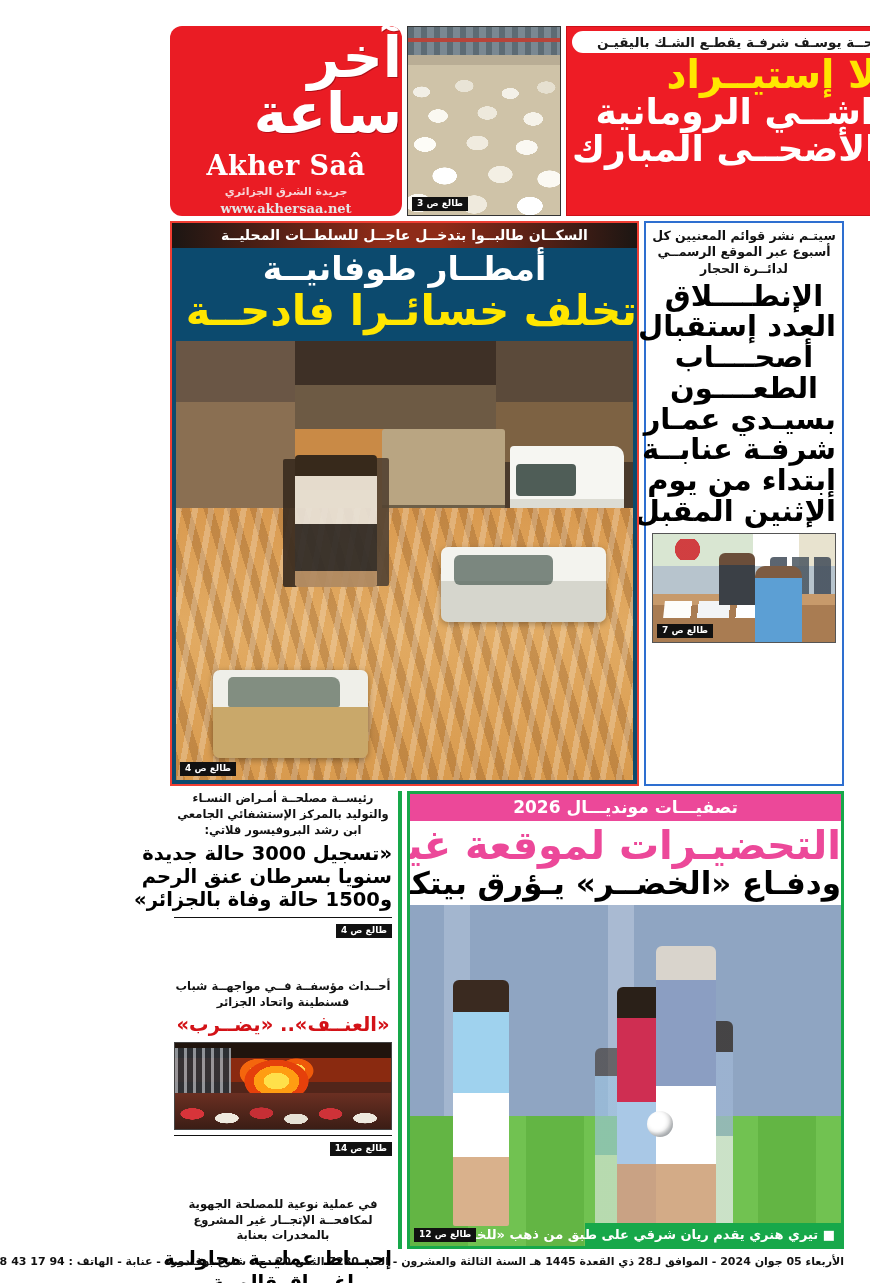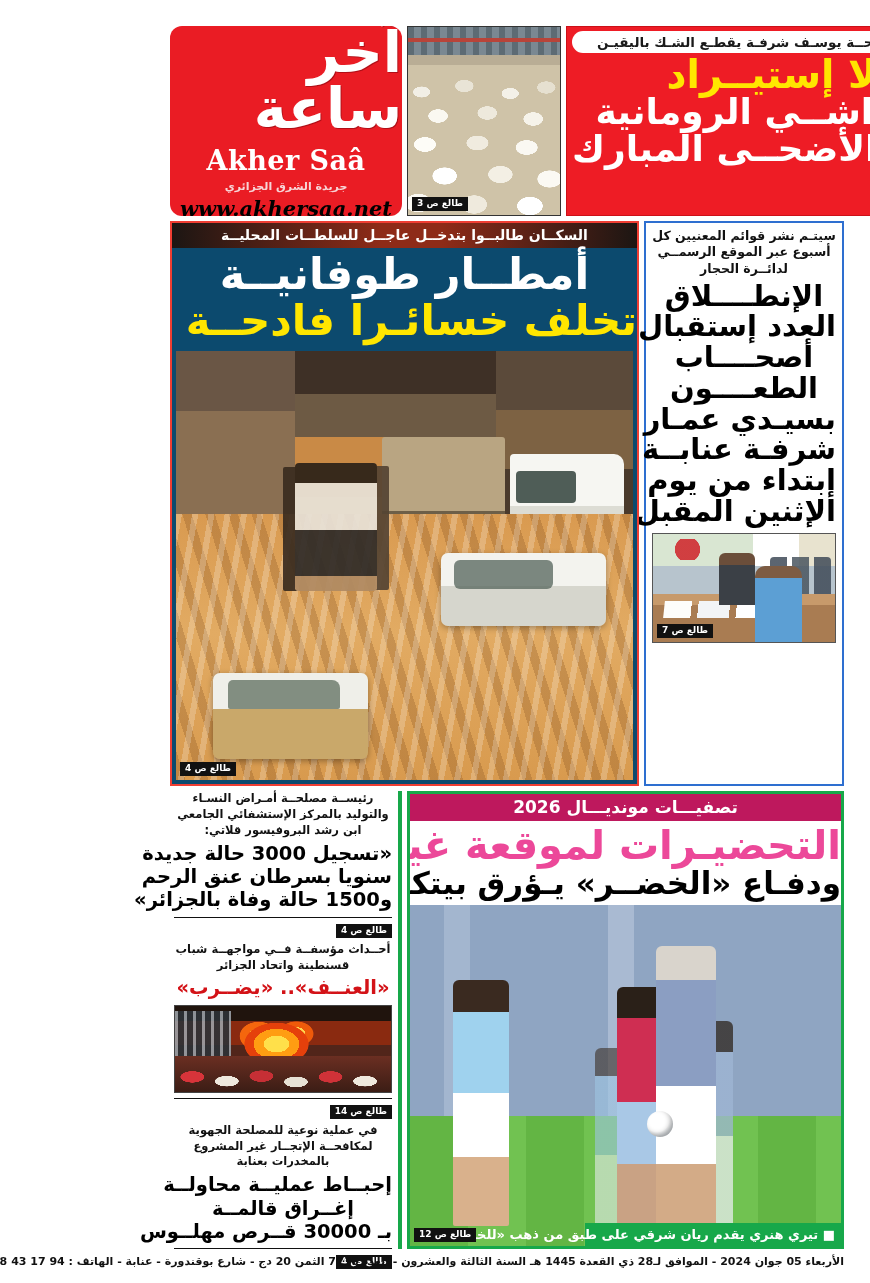--- a/index.html
+++ b/index.html
@@ -26,21 +26,21 @@
   }
   .mast-lat{
     font-family:"DejaVu Serif","Liberation Serif",serif;
     font-size:27px;font-weight:bold;color:#fff;margin-top:8px;letter-spacing:0.5px;
   }
   .mast-sub{
     font-size:11px;font-weight:bold;color:#f7d5d7;margin-top:4px;letter-spacing:0;
   }
   .mast-url{
     font-family:"DejaVu Serif","Liberation Serif",serif;
-    font-size:21px;font-weight:bold;color:#000000;margin-top:3px;direction:ltr;font-style:italic;
+    font-size:13px;font-weight:bold;color:#e5e5e5;margin-top:3px;direction:ltr;
   }
 
   
   .sheepphoto{
     width:152px;flex:0 0 152px;position:relative;overflow:hidden;
     border:1px solid #333;background:#0ea5e9;
   }
 
   
   .leadred{
@@ -67,21 +67,21 @@
   .mainstory{
     flex:1 1 auto;border:2px solid #ef3e33;background:#0c4a6e;
     display:flex;flex-direction:column;box-sizing:border-box;position:relative;overflow:hidden;
   }
   .ms-kicker{
     background:linear-gradient(90deg,#1c1613 0%,#8e2b18 45%,#8e2b18 58%,#1c1613 100%);
     color:#ffffff;font-size:14px;font-weight:bold;text-align:center;padding:4px 0 5px 0;
     white-space:nowrap;letter-spacing:0;
   }
   .ms-h1{
-    color:#ffffff;font-size:43px;font-weight:bold;text-align:center;line-height:1.05;
+    color:#ffffff;font-size:33px;font-weight:bold;text-align:center;line-height:1.05;
     margin-top:4px;white-space:nowrap;
   }
   .ms-h2{
     color:#ffe600;font-size:42px;font-weight:bold;text-align:center;line-height:1.05;
     margin-top:2px;white-space:nowrap;
   }
   .ms-photo{flex:1 1 auto;margin:8px 4px 4px 4px;position:relative;overflow:hidden;background:#c98a46;}
 
   
   .leftcol{
@@ -94,36 +94,36 @@
   }
   .lc-head div{white-space:nowrap;}
   .lc-photo{margin-top:6px;height:108px;position:relative;overflow:hidden;border:1px solid #555;background:#8fa3b5;}
 
   
   .botband{display:flex;flex-direction:row-reverse;gap:5px;margin-top:5px;height:458px;}
 
   
   .rightcol{
     width:232px;flex:0 0 232px;border-right:4px solid #17a84a;
-    box-sizing:border-box;padding:0 6px 0 4px;display:flex;flex-direction:column;
+    box-sizing:border-box;padding:0 6px 0 4px;display:flex;flex-direction:column;gap:37px;
   }
   .rc-kicker{font-size:11.5px;font-weight:bold;line-height:1.38;text-align:center;color:#111;}
   .rc-head{font-size:19.5px;font-weight:bold;line-height:1.2;text-align:center;color:#000;margin-top:3px;}
   .rc-head.red{color:#d31217;}
   .rc-head div{white-space:nowrap;}
   .rule{border-top:1px solid #111;margin:5px 0 0 0;}
   .rc-photo{margin-top:5px;height:86px;position:relative;overflow:hidden;background:#31211a;border:1px solid #444;}
 
   
   .sports{
     flex:1 1 auto;border:3px solid #17a84a;background:#fff;box-sizing:border-box;
     display:flex;flex-direction:column;position:relative;overflow:hidden;
   }
   .sp-kicker{
-    background:#be185d;color:#ffffff;font-size:17px;font-weight:bold;text-align:center;
+    background:#ec4899;color:#ffffff;font-size:17px;font-weight:bold;text-align:center;
     padding:3px 0 4px 0;white-space:nowrap;
   }
   .sp-h1{font-size:40px;font-weight:bold;text-align:right;line-height:1.08;color:#ec4899;margin-top:3px;white-space:nowrap;}
   .sp-h2{font-size:31px;font-weight:bold;text-align:left;line-height:1.08;color:#000;white-space:nowrap;}
   .sp-photo{flex:1 1 auto;margin-top:4px;position:relative;overflow:hidden;background:#7f97b8;}
   .sp-caption{
     position:absolute;right:0;bottom:0;left:175px;background:#17a84a;color:#ffffff;
     font-size:13px;font-weight:bold;text-align:center;padding:4px 6px;white-space:nowrap;
   }
 

